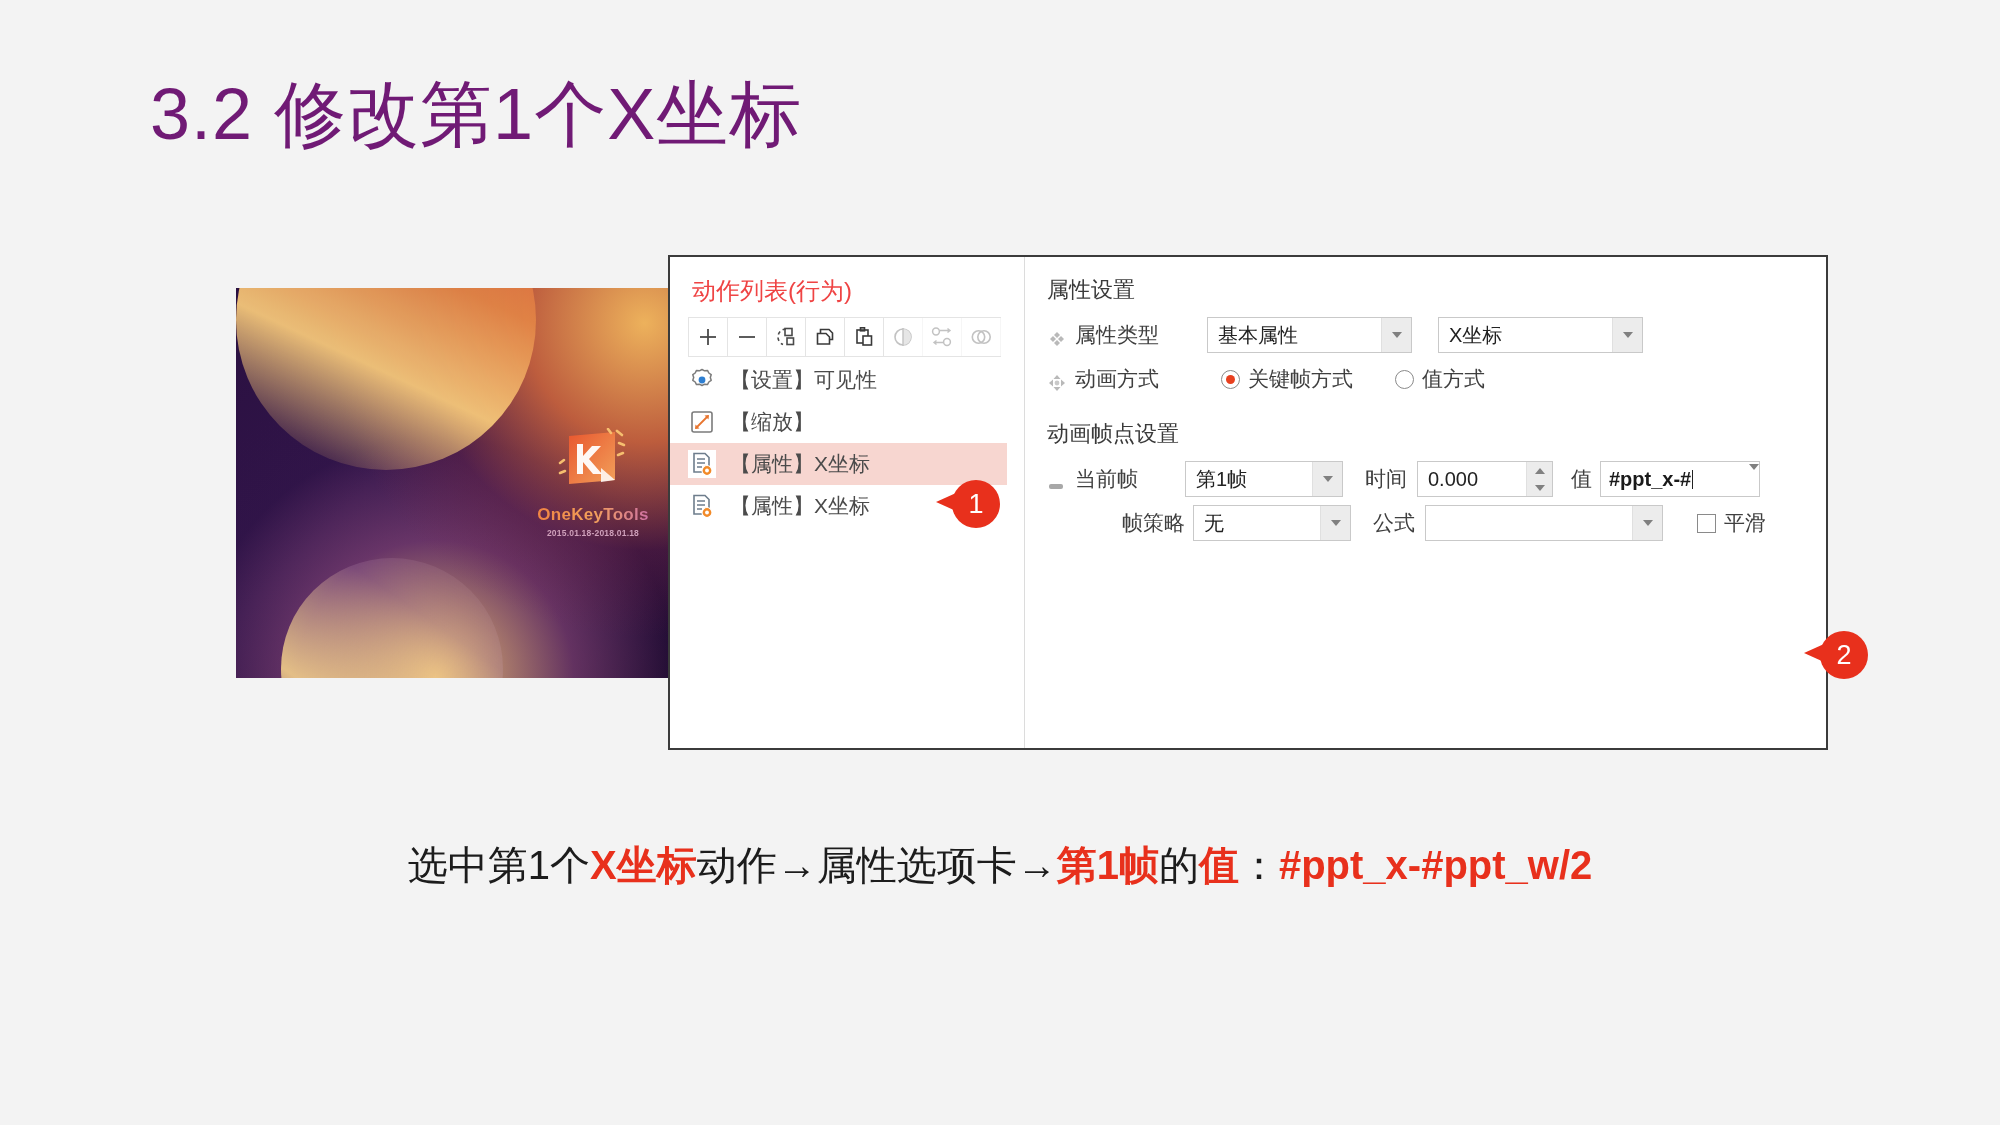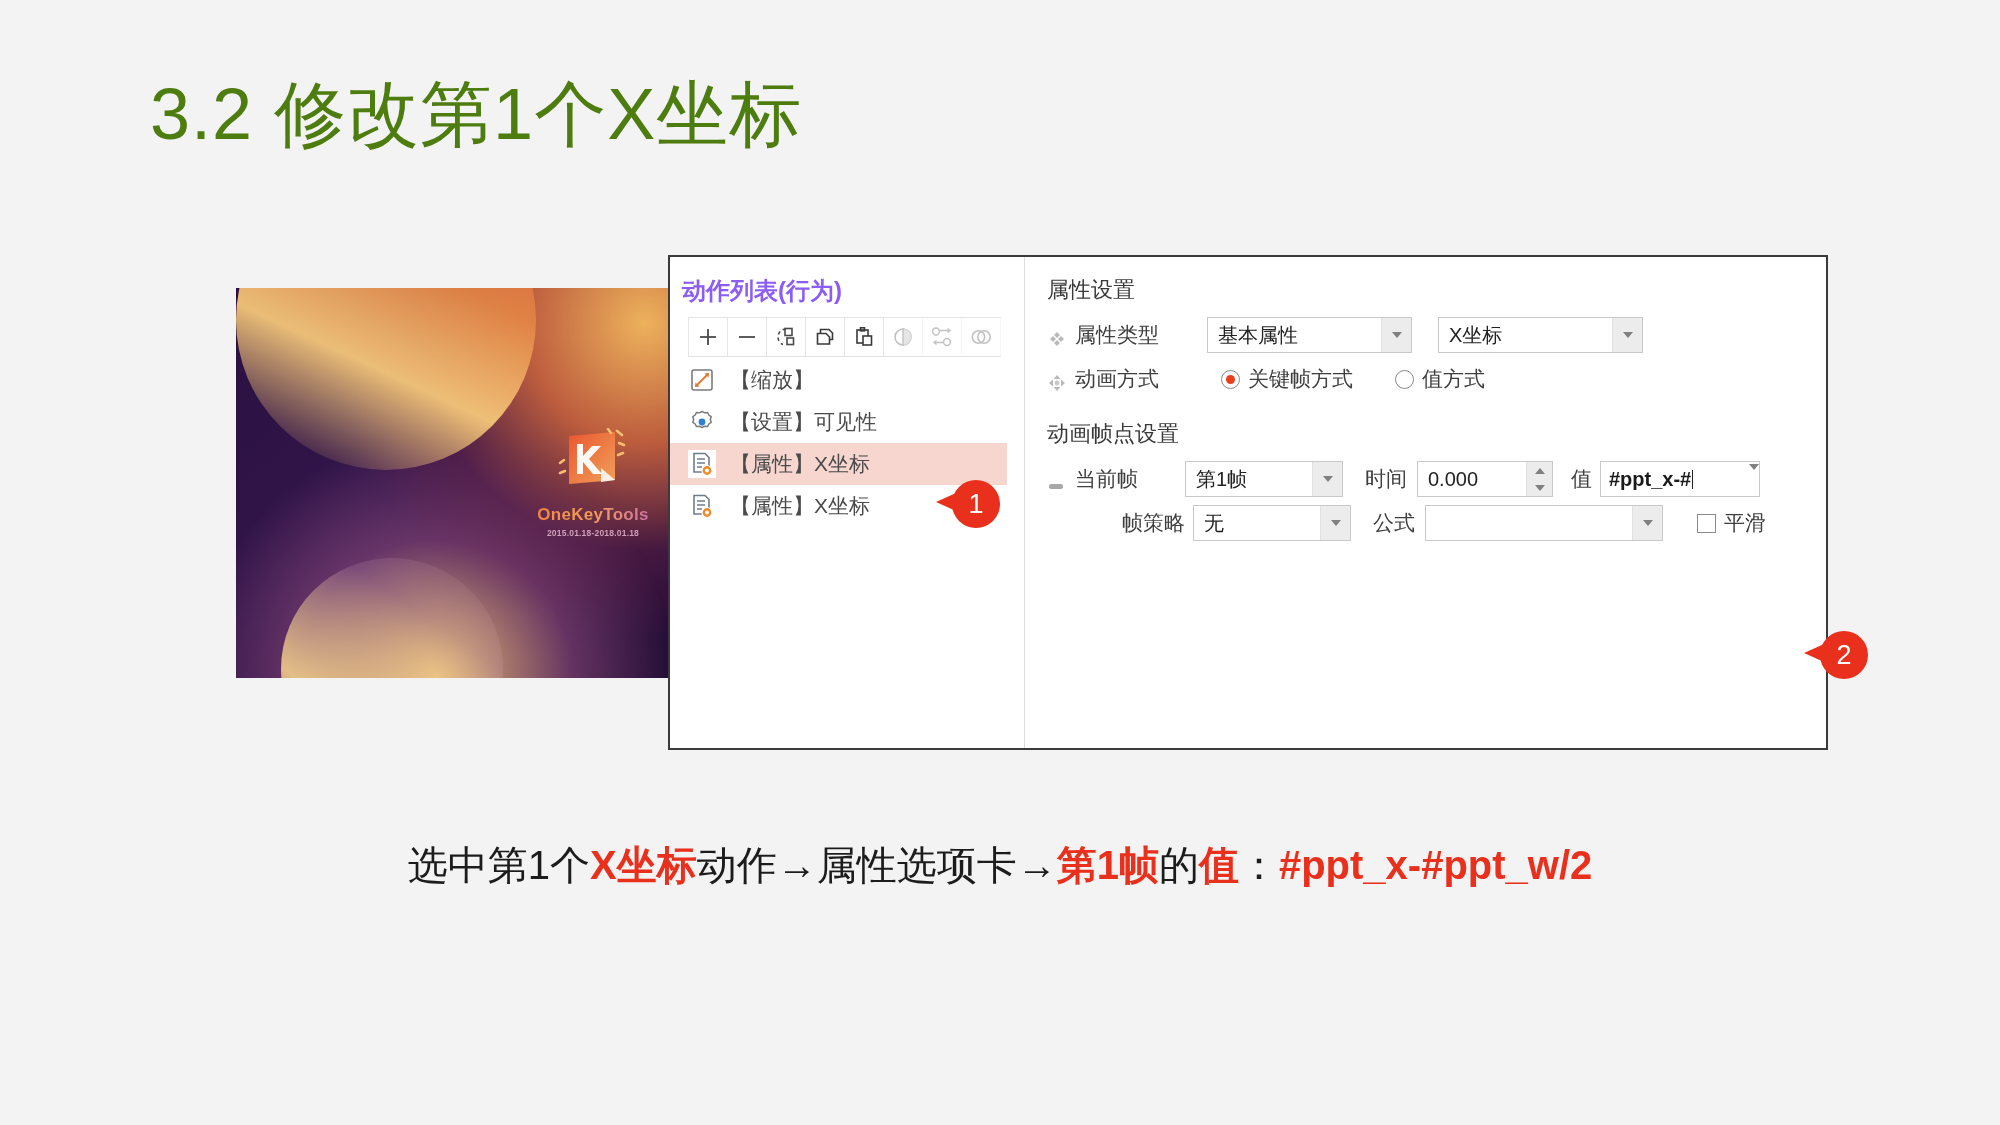--- a/index.html
+++ b/index.html
@@ -15,21 +15,21 @@
     position: relative;
   }
 
   
   #slide-title {
     position: absolute;
     left: 150px;
     top: 78px;
     font-size: 72px;
     font-weight: 400;
-    color: #4d7c0f;
+    color: #701a75;
     letter-spacing: 1px;
     white-space: nowrap;
     line-height: 1;
   }
 
   
   #promo-image {
     position: absolute;
     left: 236px;
     top: 288px;
@@ -111,23 +111,23 @@
   #action-list-panel {
     width: 355px;
     flex: 0 0 355px;
     border-right: 1px solid #dcdcdc;
     box-sizing: border-box;
     position: relative;
     background: #fff;
   }
   #action-list-title {
     font-size: 24px;
-    color: #8b5cf6;
-    padding: 18px 0 10px 12px;
-    font-weight: 700;
+    color: #ef4444;
+    padding: 18px 0 10px 22px;
+    font-weight: 400;
     white-space: nowrap;
   }
   #action-toolbar {
     display: flex;
     margin-left: 18px;
     width: 313px;
     border: 1px solid #e4e4e4;
     border-right: none;
     box-sizing: border-box;
   }
@@ -472,37 +472,37 @@
           <circle cx="14" cy="11" r="6.2" fill="none" stroke="#4a4a4a" stroke-width="1.6"></circle>
         </svg>
       </div>
     </div>
 
     <div id="action-items">
 
       <div class="action-item">
         <span class="ai-icon-box">
           <svg width="26" height="26" viewBox="0 0 26 26">
+            <path d="M13 2.5 l2.6 1.3 2.9-0.4 1.3 2.6 2.4 1.7 -0.9 2.8 0.9 2.8 -2.4 1.7 -1.3 2.6 -2.9-0.4 -2.6 1.3 -2.6-1.3 -2.9 0.4 -1.3-2.6 -2.4-1.7 0.9-2.8 -0.9-2.8 2.4-1.7 1.3-2.6 2.9 0.4 Z" fill="none" stroke="#7b7b7b" stroke-width="1.5" stroke-linejoin="round"></path>
+            <circle cx="13" cy="13" r="3.4" fill="#2f7fd1"></circle>
+          </svg>
+        </span>
+        <span class="ai-label">【设置】可见性</span>
+      </div>
+
+      <div class="action-item">
+        <span class="ai-icon-box">
+          <svg width="26" height="26" viewBox="0 0 26 26">
             <rect x="3" y="3" width="20" height="20" rx="2" fill="none" stroke="#7b7b7b" stroke-width="1.6"></rect>
             <line x1="7" y1="19" x2="19" y2="7" stroke="#e8752f" stroke-width="1.8"></line>
             <path d="M6 20 L6.5 15.5 L10.5 19.5 Z" fill="#e8752f"></path>
             <path d="M20 6 L19.5 10.5 L15.5 6.5 Z" fill="#e8752f"></path>
           </svg>
         </span>
         <span class="ai-label">【缩放】</span>
-      </div>
-
-      <div class="action-item">
-        <span class="ai-icon-box">
-          <svg width="26" height="26" viewBox="0 0 26 26">
-            <path d="M13 2.5 l2.6 1.3 2.9-0.4 1.3 2.6 2.4 1.7 -0.9 2.8 0.9 2.8 -2.4 1.7 -1.3 2.6 -2.9-0.4 -2.6 1.3 -2.6-1.3 -2.9 0.4 -1.3-2.6 -2.4-1.7 0.9-2.8 -0.9-2.8 2.4-1.7 1.3-2.6 2.9 0.4 Z" fill="none" stroke="#7b7b7b" stroke-width="1.5" stroke-linejoin="round"></path>
-            <circle cx="13" cy="13" r="3.4" fill="#2f7fd1"></circle>
-          </svg>
-        </span>
-        <span class="ai-label">【设置】可见性</span>
       </div>
 
       <div class="action-item selected">
         <span class="ai-icon-box">
           <svg width="26" height="26" viewBox="0 0 26 26">
             <path d="M5 2.5 H16 L20 6.5 V21 H5 Z" fill="#fff" stroke="#6e7d8c" stroke-width="1.6"></path>
             <line x1="8" y1="8" x2="16" y2="8" stroke="#6e7d8c" stroke-width="1.5"></line>
             <line x1="8" y1="12" x2="16" y2="12" stroke="#6e7d8c" stroke-width="1.5"></line>
             <line x1="8" y1="16" x2="13" y2="16" stroke="#6e7d8c" stroke-width="1.5"></line>
             <circle cx="18" cy="19.5" r="5" fill="#f28a28" stroke="#fff" stroke-width="1.2"></circle>

